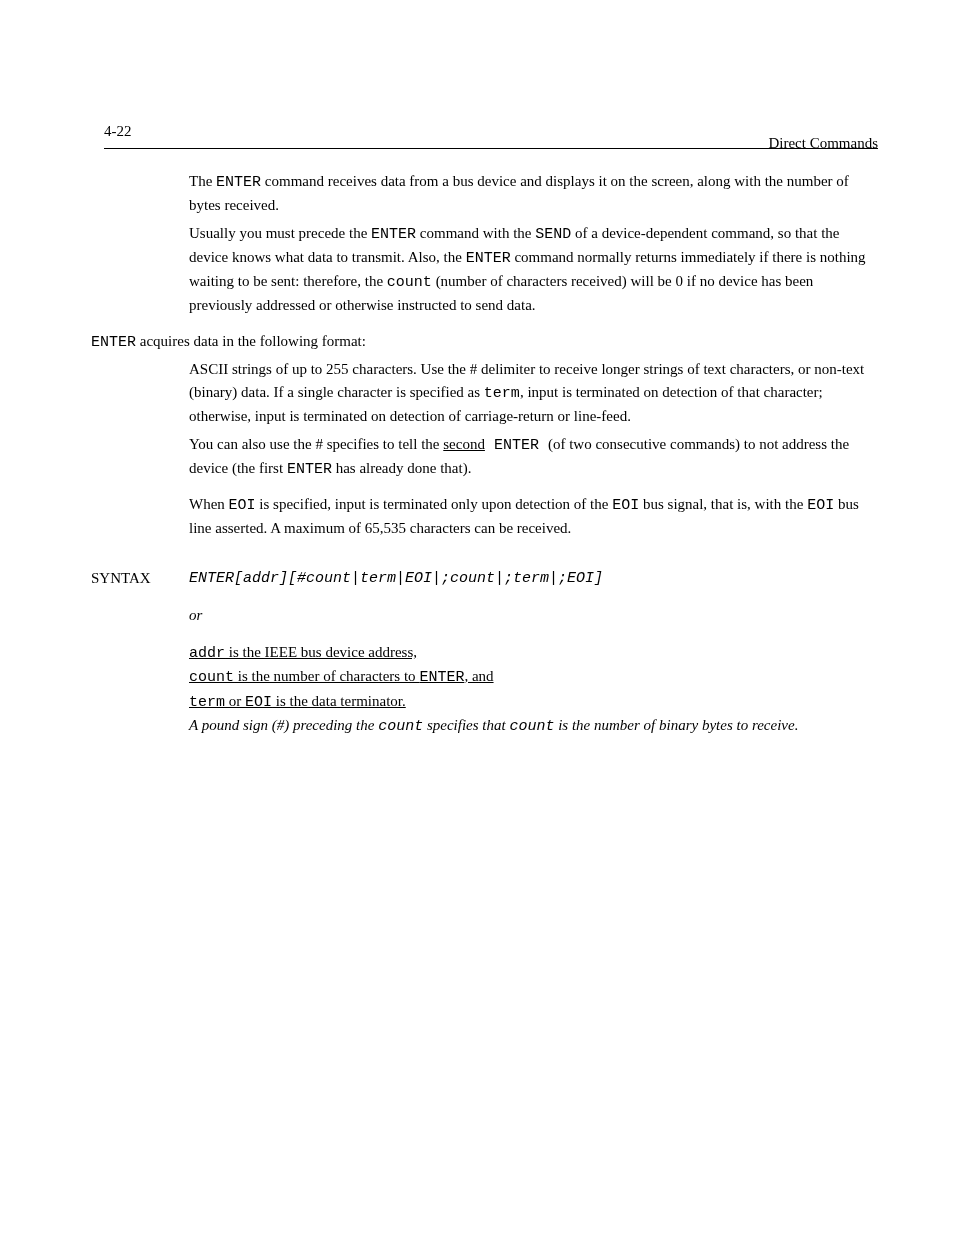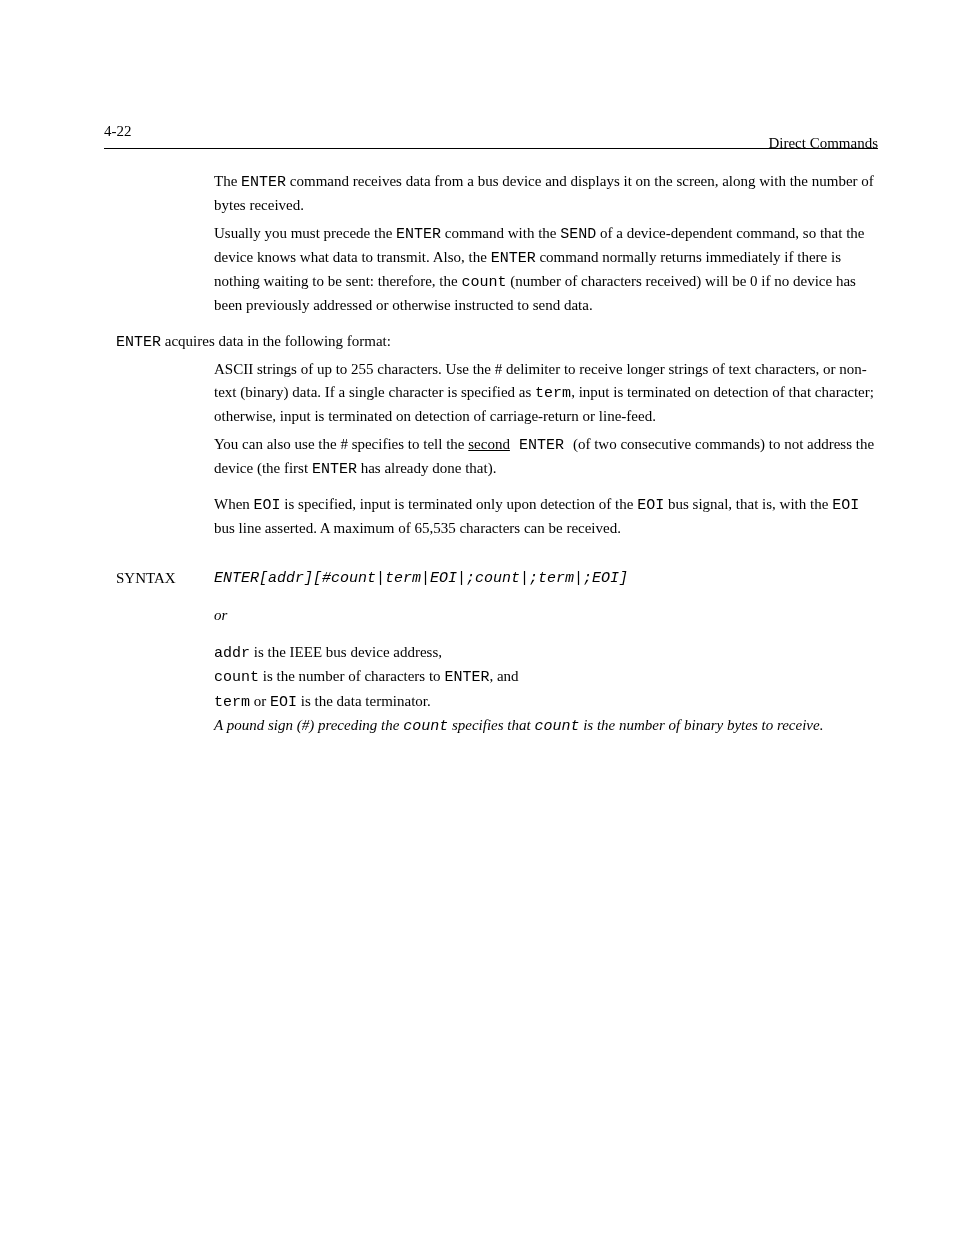--- a/index.html
+++ b/index.html
@@ -32,21 +32,21 @@
     position: absolute;
     top: 148px;
     left: 104px;
     right: 76px;
     border-top: 1px solid #000;
     height: 0;
   }
   .content {
     position: absolute;
     top: 170px;
-    left: 116px;
+    left: 91px;
     right: 76px;
   }
   .indent-para {
     margin: 0 0 0 98px;
   }
   .mono {
     font-family: "Courier New", Courier, monospace;
   }
   .uline {
     text-decoration: underline;
@@ -64,20 +64,21 @@
   }
   .syntax-body {
     flex: 1;
   }
   .syntax-body p {
     margin: 0 0 14px 0;
     font-style: italic;
   }
   .syntax-defs {
     margin-top: 6px;
+    text-decoration: underline;
   }
   .syntax-defs .line {
     display: block;
   }
   .mono-inline { font-family: "Courier New", Courier, monospace; }
 </style>
 </head>
 <body>
 
 <div class="page">

